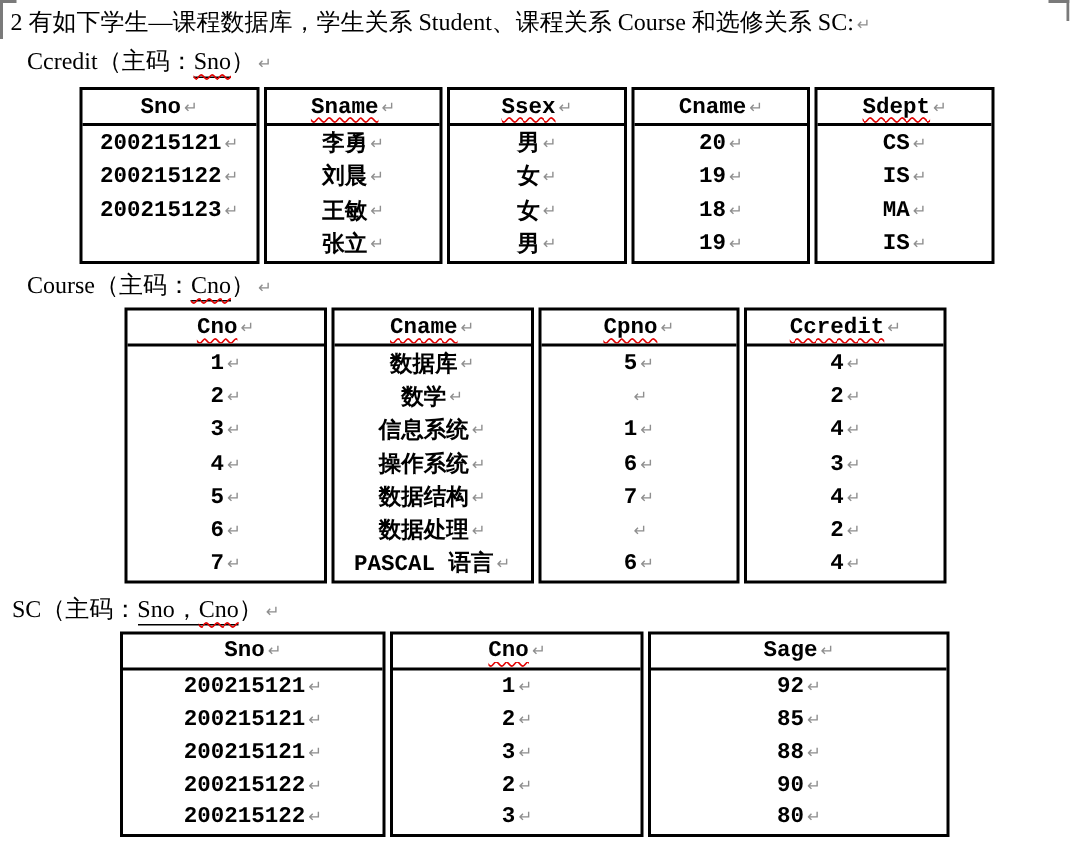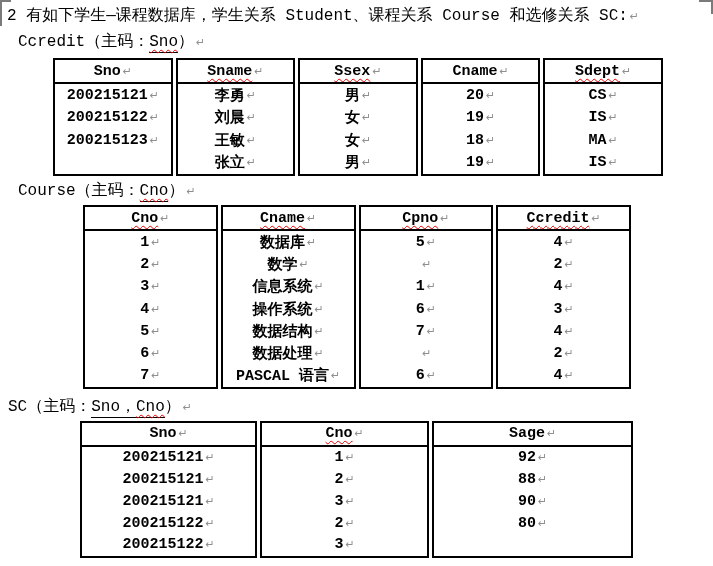--- a/index.html
+++ b/index.html
@@ -2,21 +2,21 @@
 <html style="--pm-glyph: &quot;↵&quot;;"><head>
 <meta charset="utf-8">
 <style>
   html,body{margin:0;padding:0;}
   body{
     width:713px;height:566px;position:relative;overflow:hidden;
     background:#ffffff;color:#000;
     font-family:"Liberation Mono","DejaVu Sans Mono",monospace;
   }
   
-  .pline{position:absolute;white-space:nowrap;font-size:16px;line-height:20px;}
+  .pline{position:absolute;white-space:nowrap;font-size:16px;line-height:20px;font-family:Liberation Serif, serif;}
   #line1{left:7px;top:6px;}
   #h-student{left:18px;top:32px;}
   #h-course{left:18px;top:181px;}
   #h-sc{left:8px;top:397px;}
   
   .pline::after,.cell::after{
     content:var(--pm-glyph);
     color:#8f8f8f;font-size:11px;font-weight:normal;
     font-family:"DejaVu Sans",sans-serif;margin-left:2px;
   }
@@ -300,20 +300,23 @@
       </div>
   </div>
   <div class="col c-grade">
     <div class="cell hcell">
         <span>Sage</span>
       </div>
     <div class="cell">
         <span>92</span>
       </div>
     <div class="cell">
+        <span>85</span>
+      </div>
+    <div class="cell">
         <span>88</span>
       </div>
     <div class="cell">
         <span>90</span>
       </div>
     <div class="cell">
         <span>80</span>
       </div>
   </div>
 </div>

